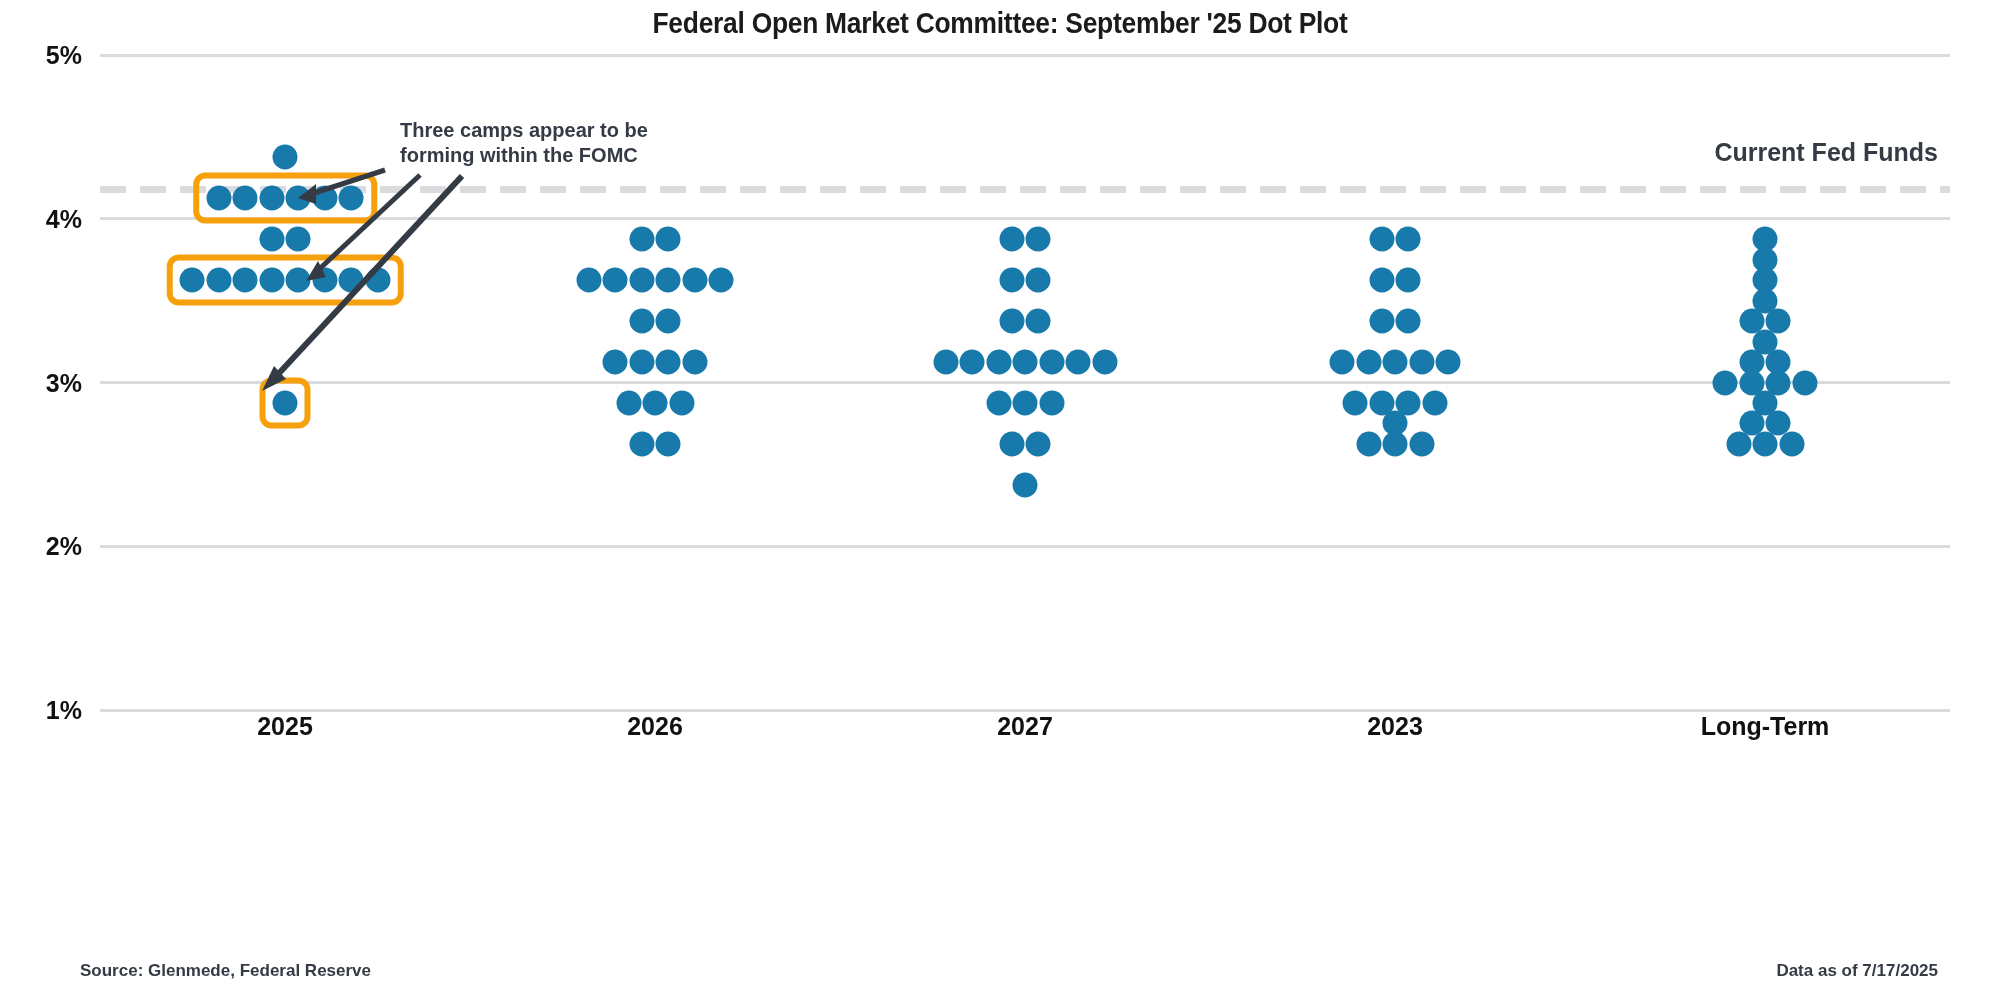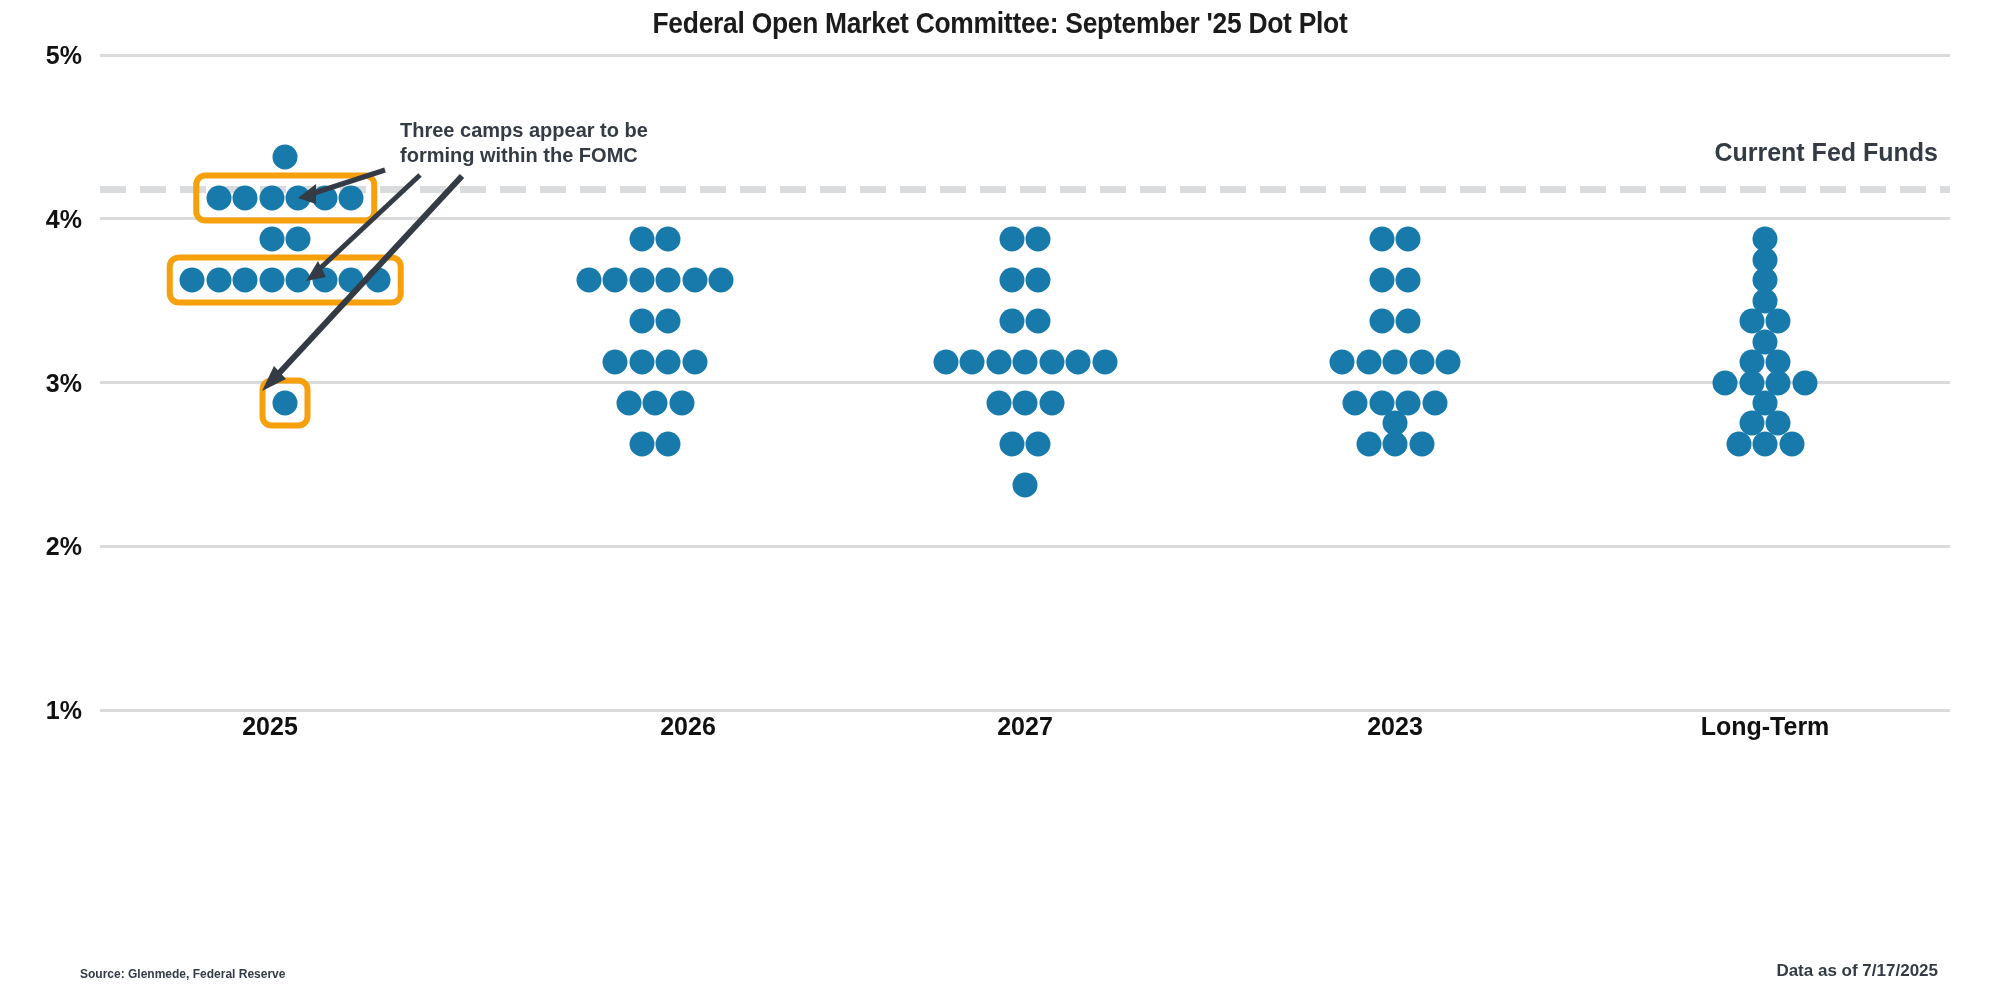--- a/index.html
+++ b/index.html
@@ -84,21 +84,21 @@
   .xtick{
     position:absolute;top:712px;
     font-size:25px;font-weight:700;color:#111111;
     font-family:"Liberation Sans Narrow","Liberation Sans",sans-serif;
     transform:translateX(-50%);white-space:nowrap;
   }
 
   
   .footer-left{
     position:absolute;left:80px;bottom:22px;
-    font-size:12px;font-weight:700;color:#343b45;
+    font-size:17px;font-weight:700;color:#343b45;
     font-family:"Liberation Sans Narrow","Liberation Sans",sans-serif;
   }
   .footer-right{
     position:absolute;right:62px;bottom:22px;
     font-size:17px;font-weight:700;color:#343b45;
     font-family:"Liberation Sans Narrow","Liberation Sans",sans-serif;
   }
 </style>
 </head>
 <body>
@@ -231,18 +231,18 @@
   <div class="fedfunds-label" style="right:62px;top:138px;text-align:right;">Current Fed Funds</div>
 
   <div class="footer-left">Source: Glenmede, Federal Reserve</div>
   <div class="footer-right">Data as of 7/17/2025</div>
 
 <div class="ytick" style="top: 710px;">1%</div>
     <div class="ytick" style="top: 546.25px;">2%</div>
     <div class="ytick" style="top: 382.5px;">3%</div>
     <div class="ytick" style="top: 218.75px;">4%</div>
     <div class="ytick" style="top: 55px;">5%</div>
-    <div class="xtick" style="left: 270px;">2025</div>
-    <div class="xtick" style="left: 655px; margin-left: 33px;">2026</div>
+    <div class="xtick" style="left: 285px;">2025</div>
+    <div class="xtick" style="left: 655px;">2026</div>
     <div class="xtick" style="left: 1025px;">2027</div>
     <div class="xtick" style="left: 1395px;">2023</div>
     <div class="xtick" style="left: 1765px;">Long-Term</div>
   </div>
 
 </body></html>

